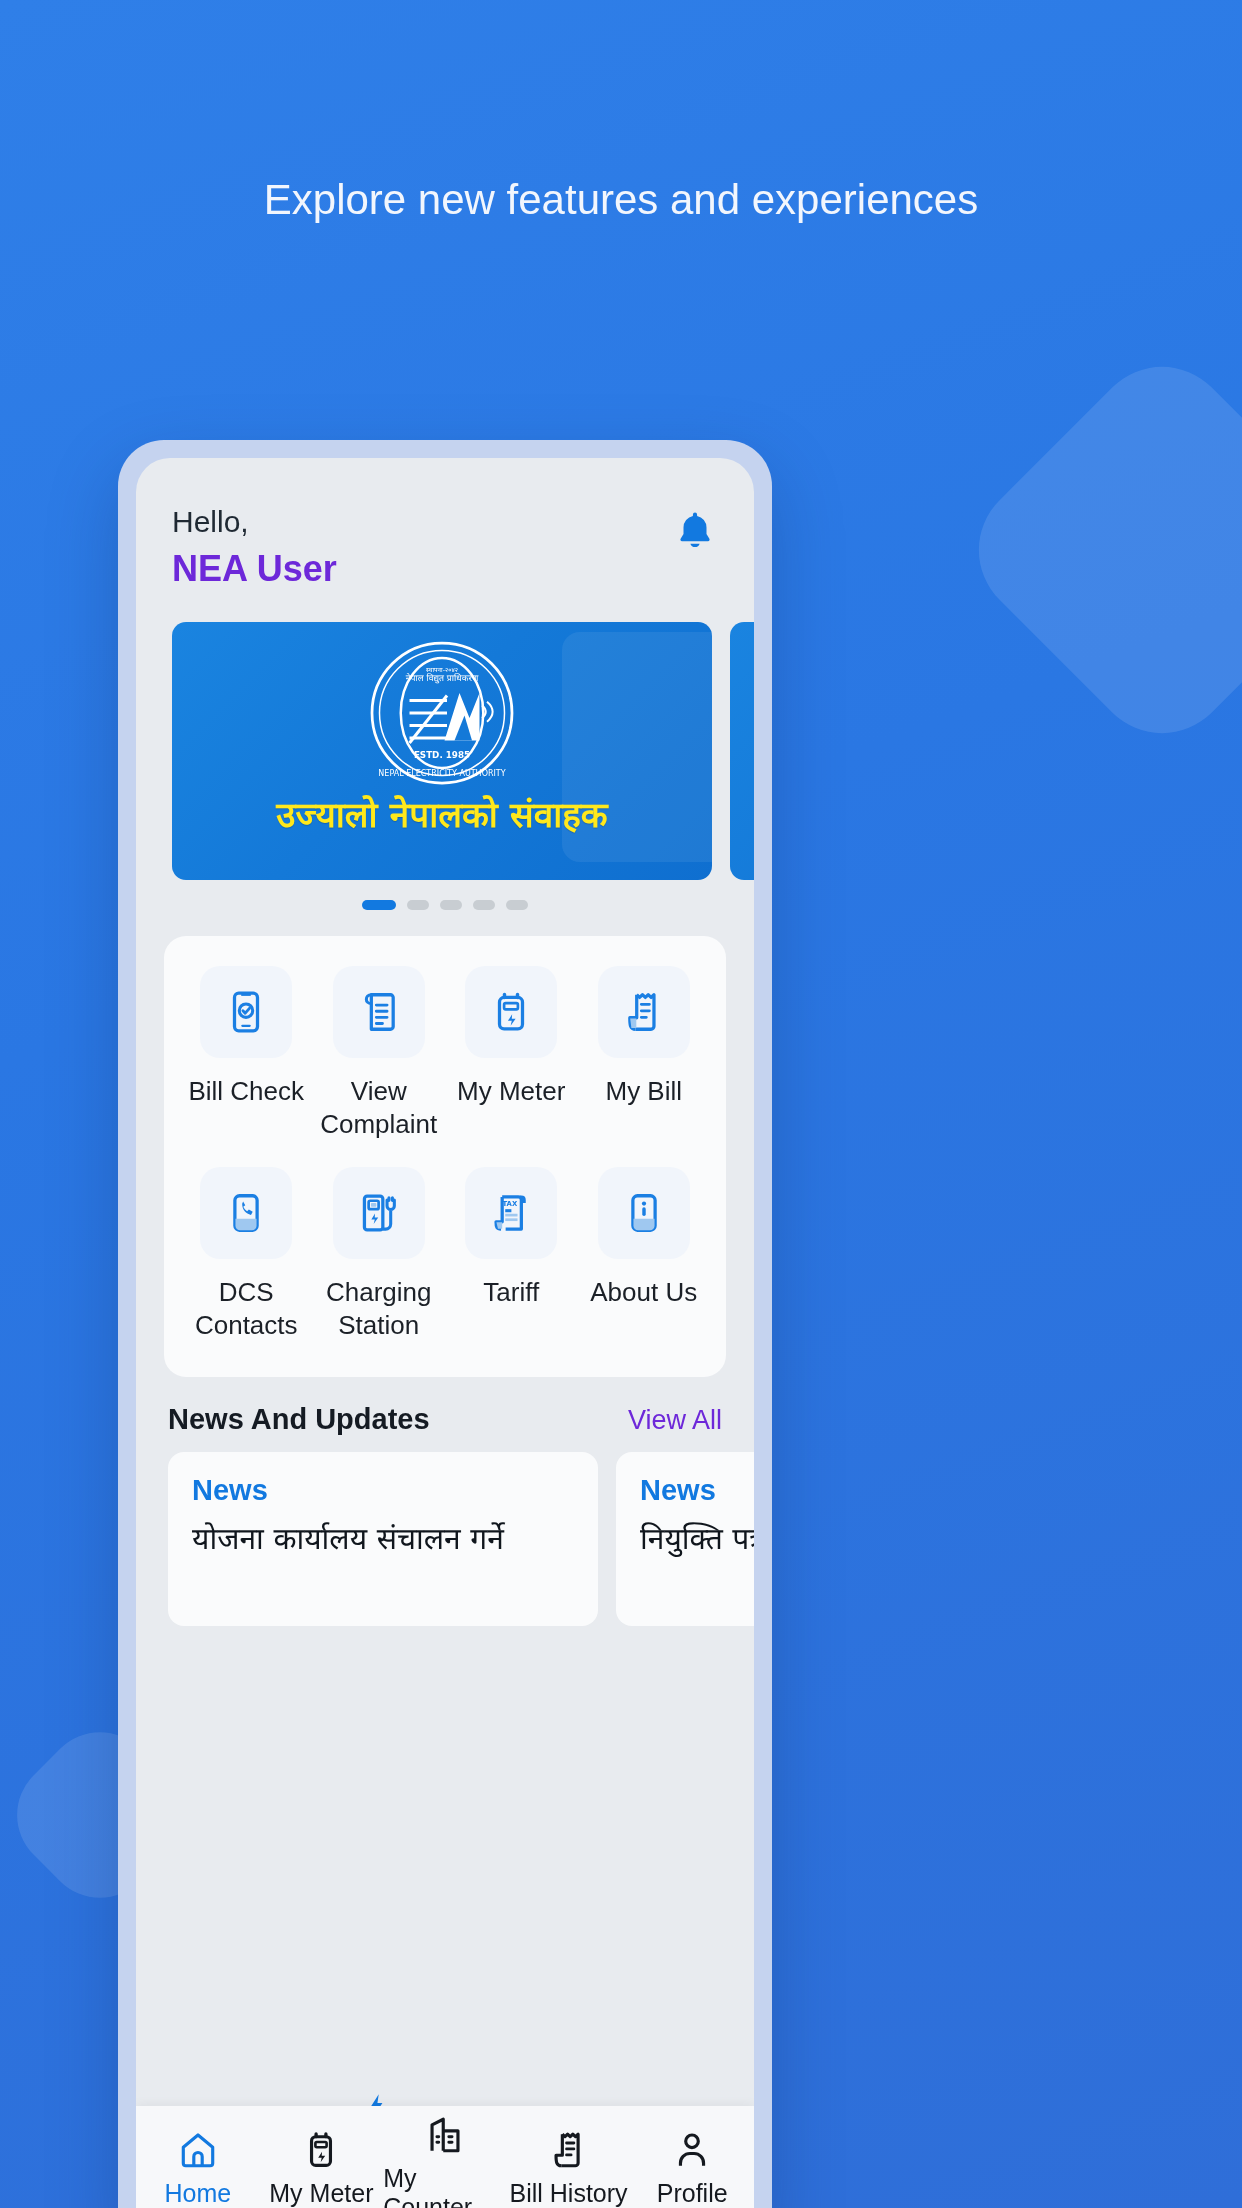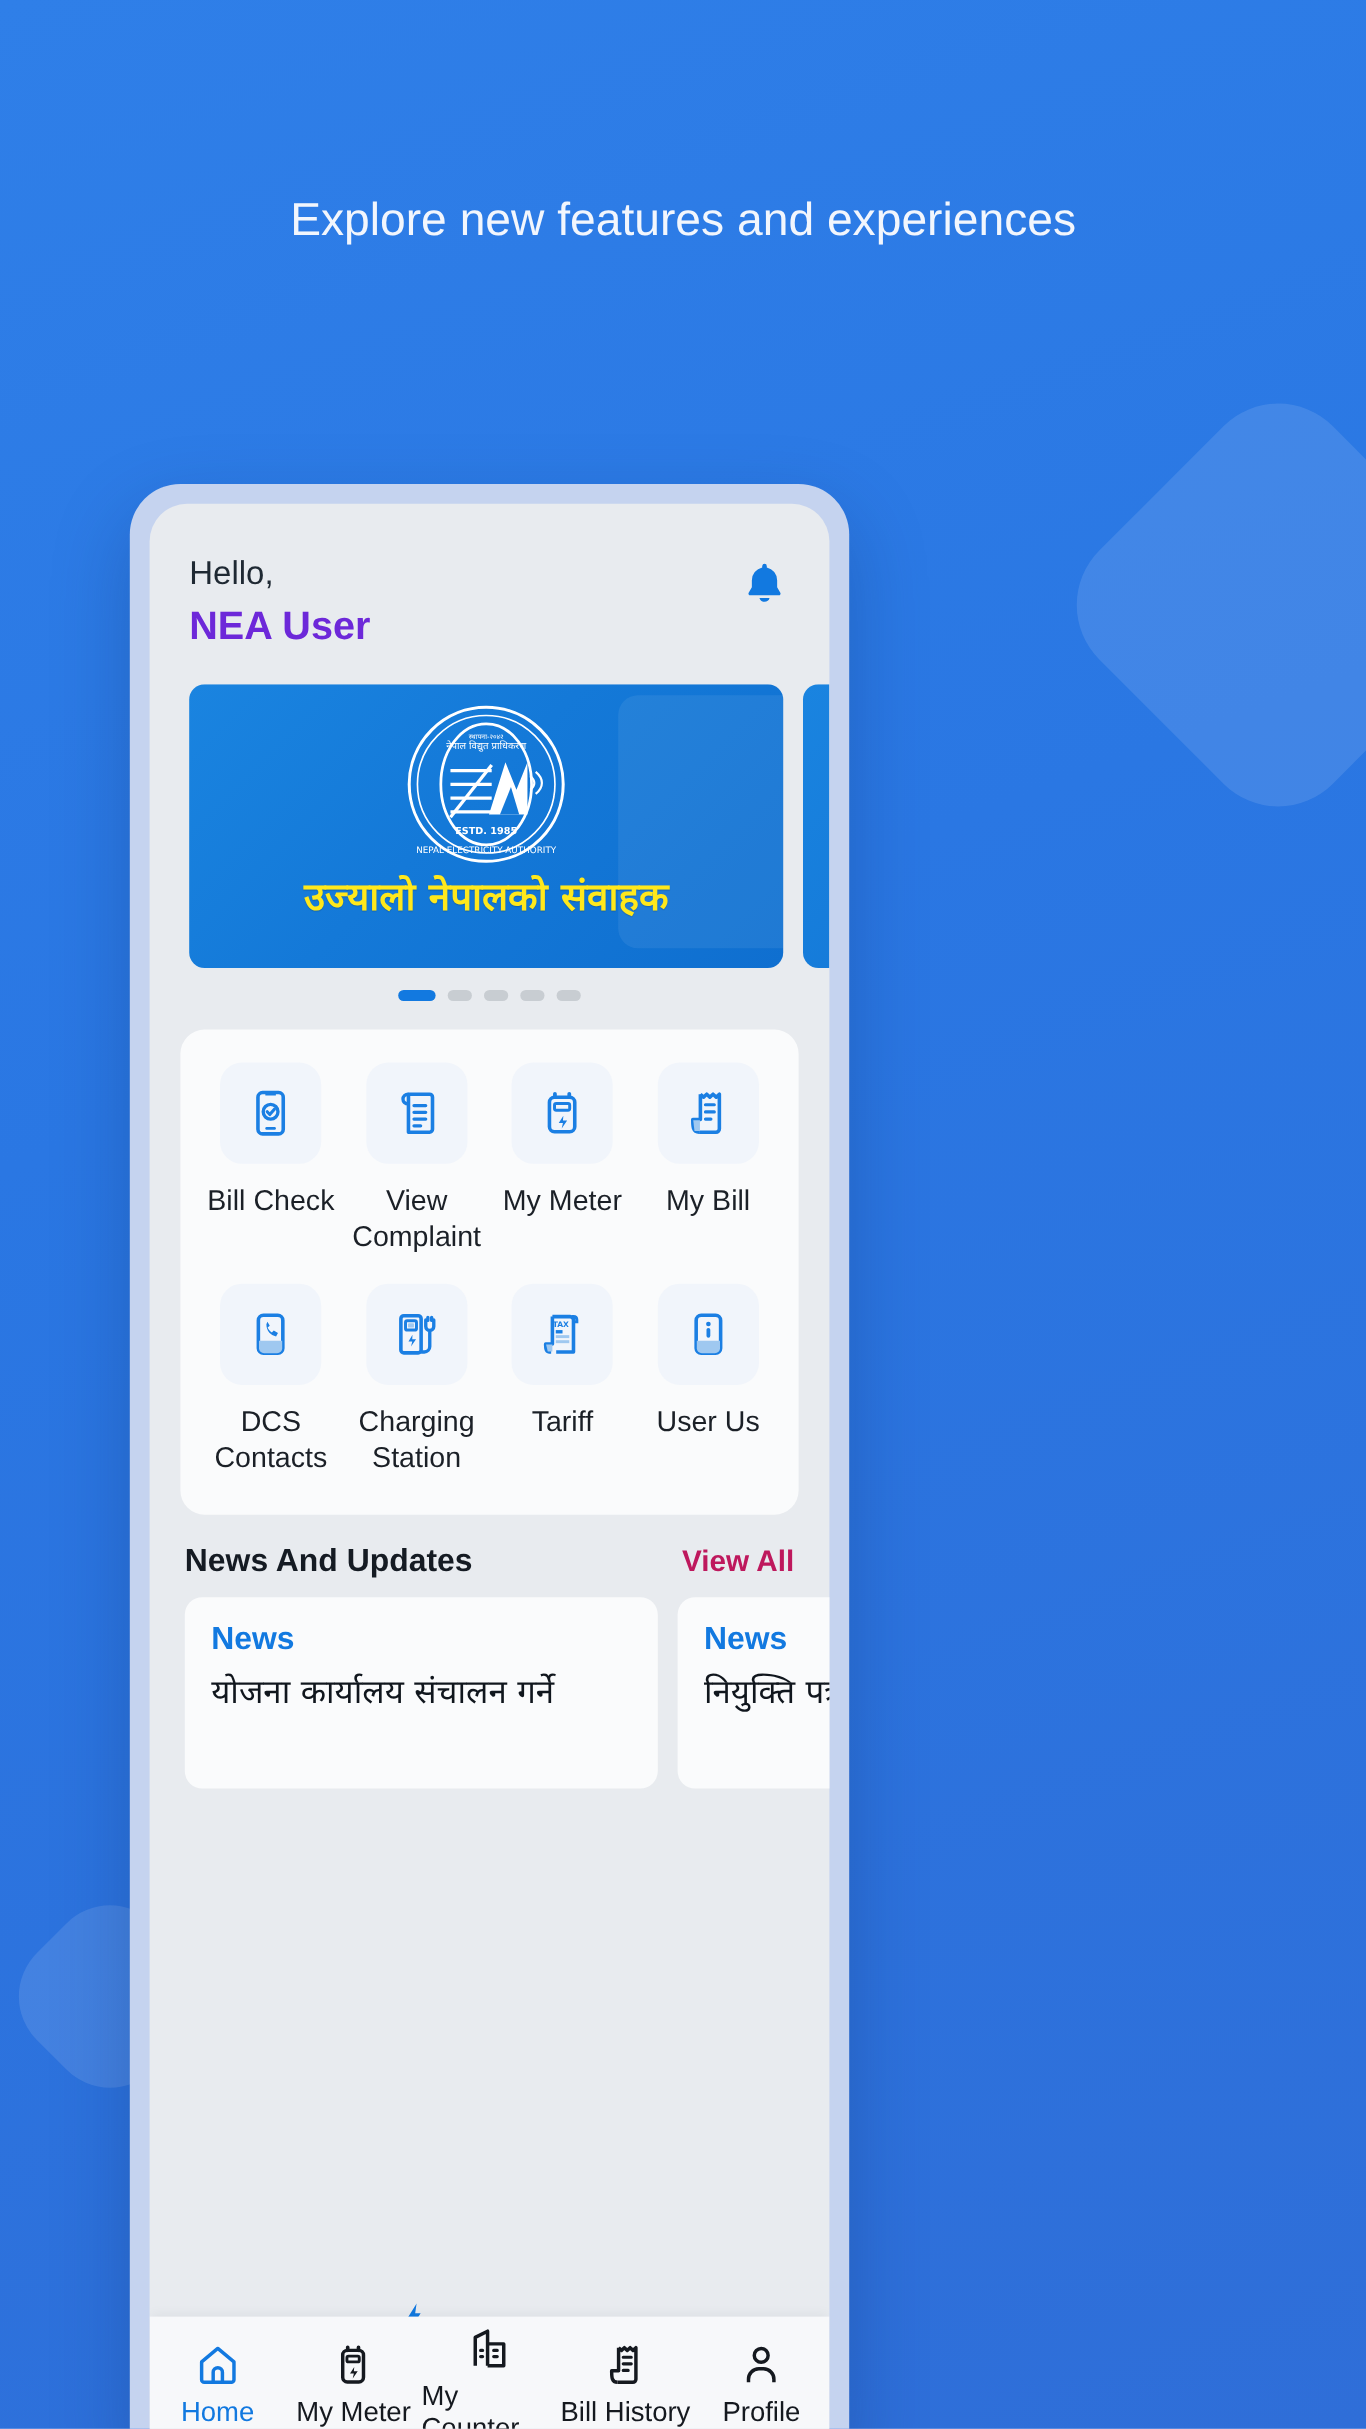--- a/index.html
+++ b/index.html
@@ -84,21 +84,21 @@
   }
   .qa-label {
     margin-top:17px; font-size:26px; color:#1b2027; text-align:center; line-height:1.28; max-width:130px;
   }
 
   
   .news-head {
     margin:26px 32px 0 32px; display:flex; justify-content:space-between; align-items:baseline;
   }
   .news-title { font-size:29px; font-weight:bold; color:#151b23; }
-  .news-all { font-size:27px; color:#be185d;font-weight:bold; }
+  .news-all { font-size:27px; color:#6d28d9; }
   .news-row { margin:16px 0 0 32px; display:flex; gap:18px; }
   .news-card {
     flex:none; width:430px; height:174px; background:#fafbfc; border-radius:16px;
     padding:22px 24px;
   }
   .news-tag { color:#1279e0; font-size:29px; font-weight:bold; }
   .news-text {
     margin-top:12px; font-size:30px; color:#10161d; line-height:1.35;
     font-family:"DejaVu Sans", sans-serif;
   }
@@ -275,21 +275,21 @@
 
       <div class="qa">
         <div class="qa-ico-wrap">
           <svg width="46" height="46" viewBox="0 0 24 24">
             <rect x="6.2" y="3" width="11.6" height="18" rx="2.4" fill="none" stroke="#1b7fe3" stroke-width="1.7"></rect>
             <path d="M6.5 15h11v3.6a2.4 2.4 0 01-2.4 2.4H8.9a2.4 2.4 0 01-2.4-2.4z" fill="#9fc8f0"></path>
             <circle cx="12" cy="7.1" r="1.1" fill="#1b7fe3"></circle>
             <rect x="11.1" y="9" width="1.8" height="4.6" rx=".9" fill="#1b7fe3"></rect>
           </svg>
         </div>
-        <div class="qa-label">User Us</div>
+        <div class="qa-label">About Us</div>
       </div>
     </div>
   </div>
 
   <div class="news-head">
     <div class="news-title">News And Updates</div>
     <div class="news-all">View All</div>
   </div>
 
   <div class="news-row">

